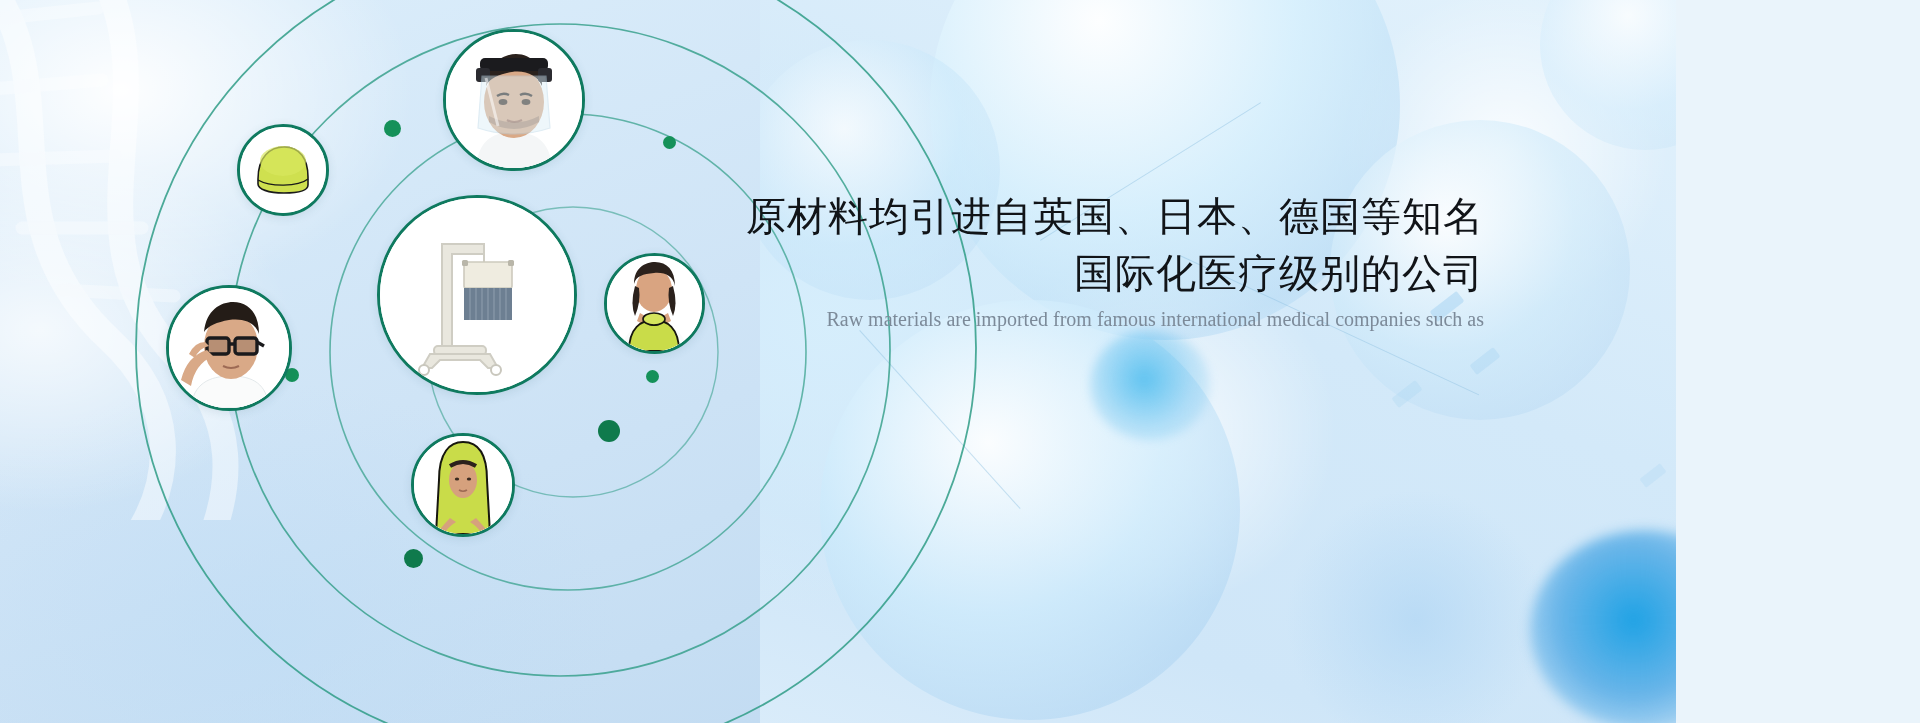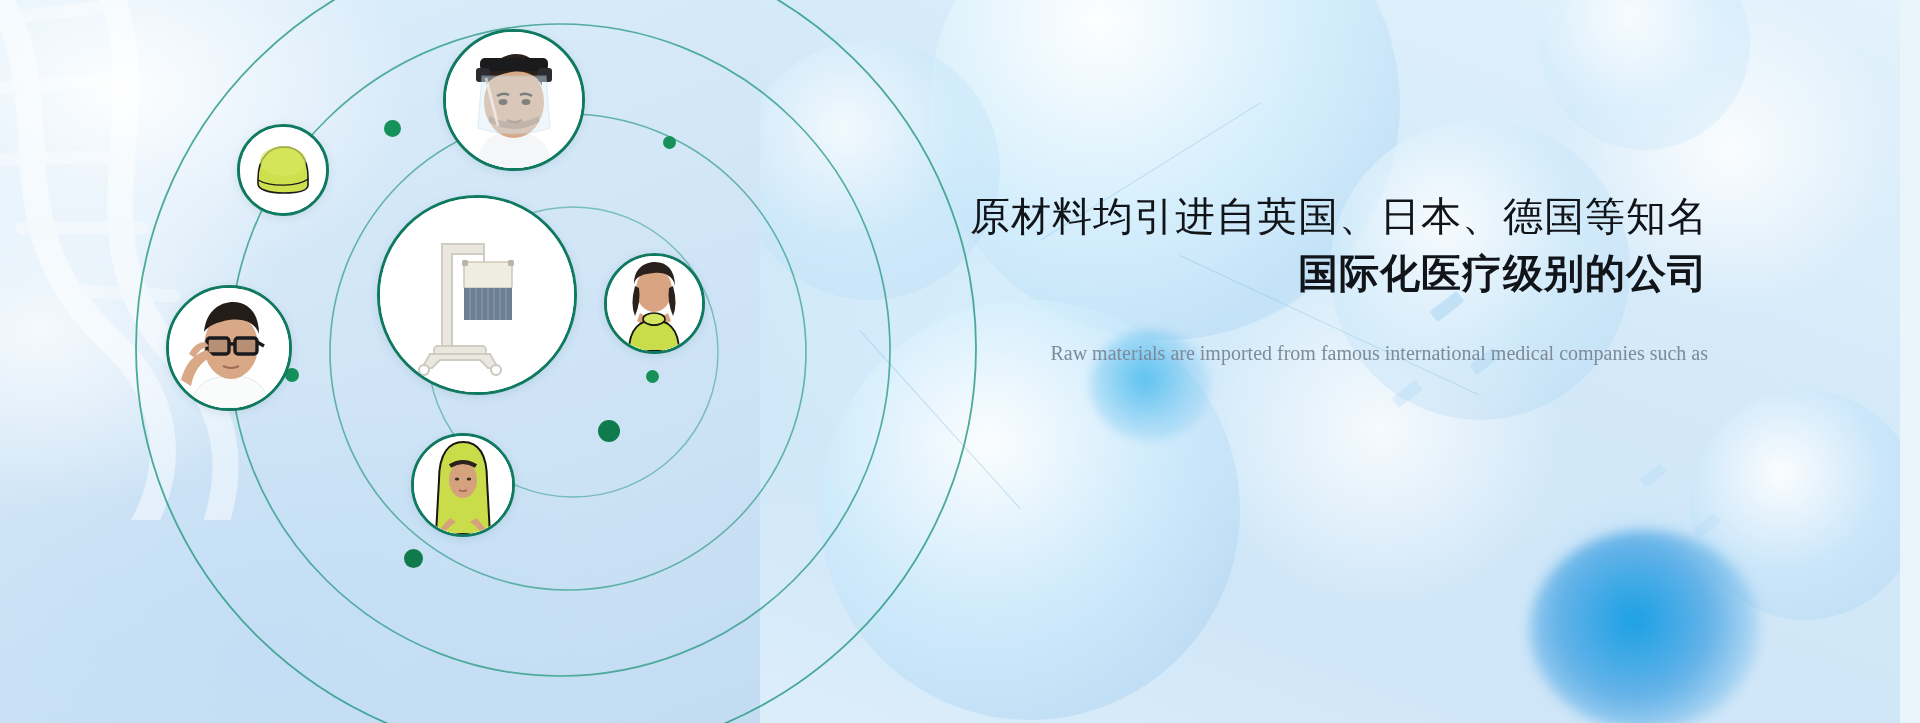--- a/index.html
+++ b/index.html
@@ -1,21 +1,21 @@
 <!DOCTYPE html>
 <html><head>
 <meta charset="utf-8">
 <style>
   html,body{margin:0;padding:0;}
   body{
     width:1920px;height:723px;overflow:hidden;
     font-family:"Liberation Sans",sans-serif;
     background:#eaf4fb;
   }
-  .banner{position:relative;width:1900px;height:723px;overflow:hidden;background:#e7f3fb;}
+  .banner{position:relative;width:1676px;height:723px;overflow:hidden;background:#e7f3fb;}
 
   
   .bg-base{position:absolute;inset:0;
     background:
       linear-gradient(120deg,#ffffff 0%,#eaf5fc 18%,#d9edfa 42%,#cfe7f8 62%,#d9eefb 82%,#e8f4fc 100%);
   }
   .bg-sky{position:absolute;left:0;top:0;width:760px;height:723px;
     background:
       radial-gradient(ellipse 420px 300px at 120px 90px, rgba(255,255,255,.95), rgba(255,255,255,0) 70%),
       radial-gradient(ellipse 360px 260px at 40px 330px, rgba(255,255,255,.75), rgba(255,255,255,0) 70%),
@@ -69,22 +69,22 @@
 
   
   .bubble{position:absolute;border-radius:50%;background:#fff;
     border:3px solid #0f7a5f;overflow:hidden;box-shadow:0 2px 10px rgba(40,90,110,.12);}
   .bubble .art{position:absolute;inset:0;}
 
   
   .copy{position:absolute;right:192px;top:188px;width:900px;text-align:right;}
   .headline{color:#111418;font-size:40px;line-height:1.42;letter-spacing:1px;
     font-family:"Liberation Sans",sans-serif;font-weight:400;white-space:nowrap;}
-  .headline .l2{display:block;font-weight:bold;}
-  .sub{margin-top:34px;color:#7c8a99;font-size:20px;line-height:1.72;
+  .headline .l2{display:block;}
+  .sub{color:#7c8a99;font-size:20px;line-height:1.72;
     font-family:"Liberation Serif",serif;}
   .sub .sl{display:block;}
 </style>
 </head>
 <body>
 
 <div class="banner">
 
   <div class="bg-base"></div>
   <div class="bg-molecule"></div>

